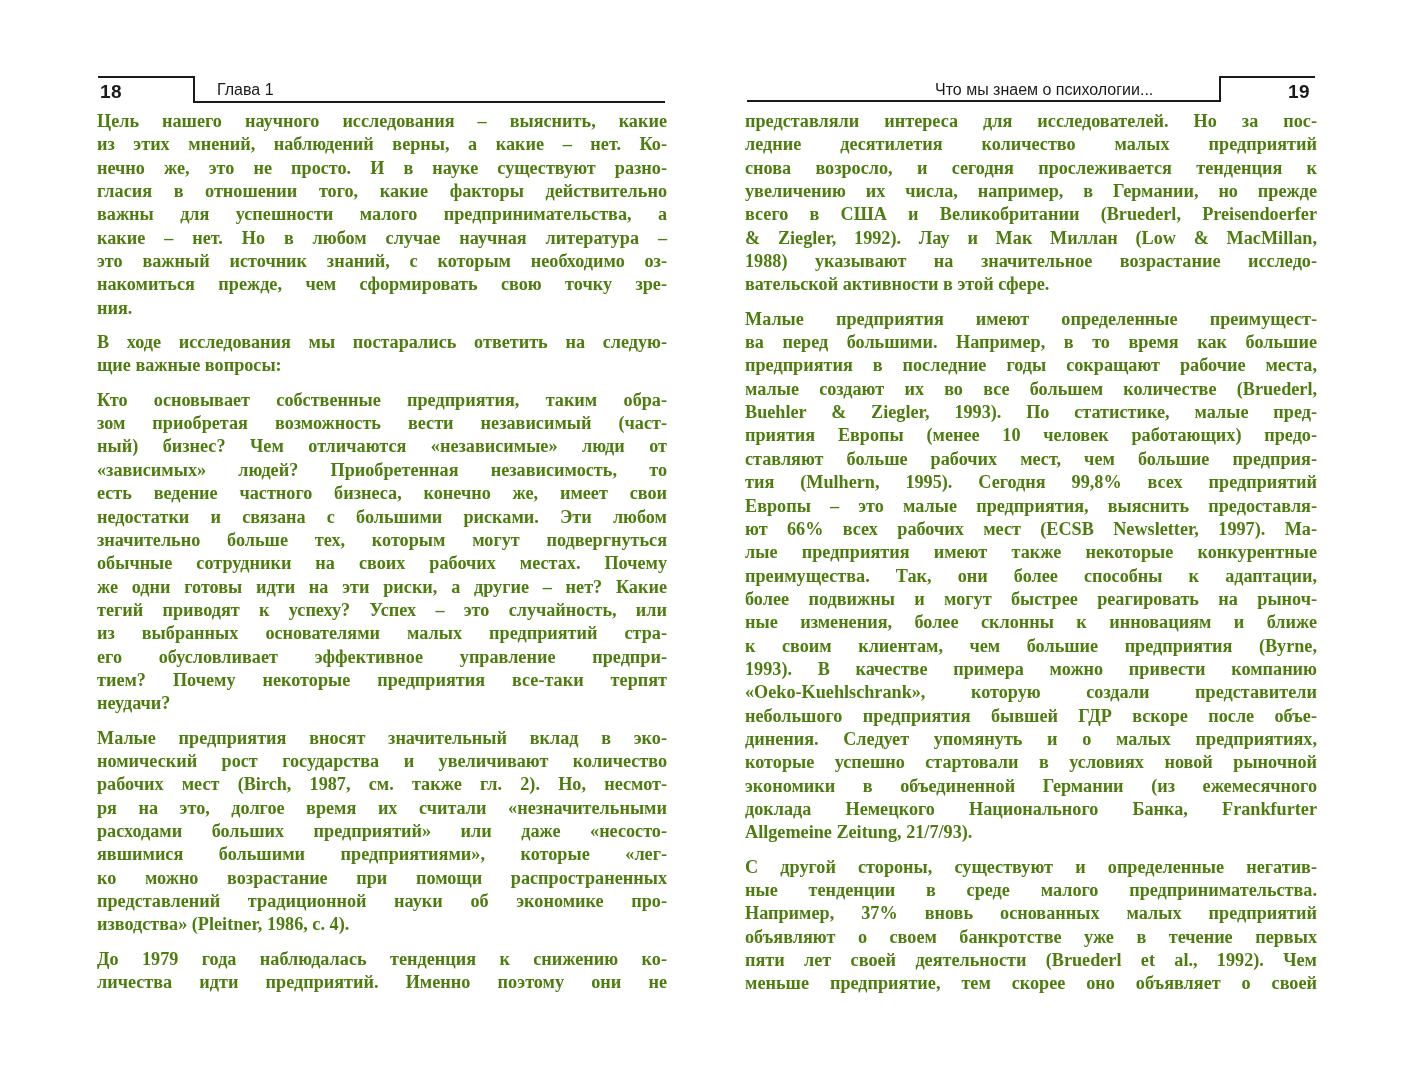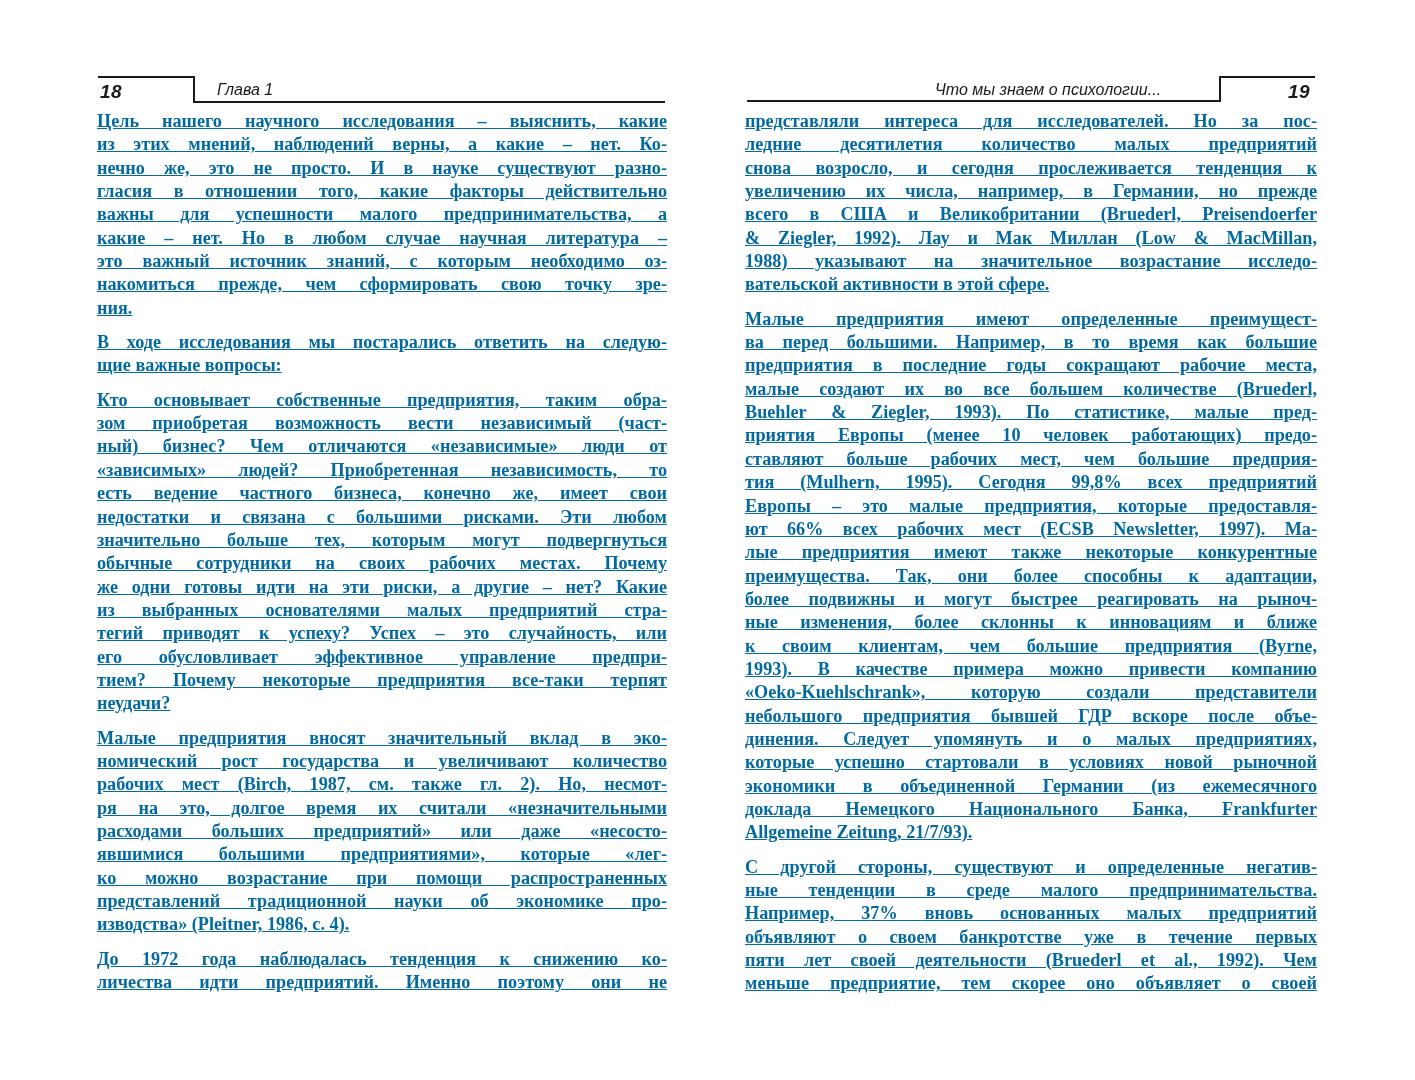--- a/index.html
+++ b/index.html
@@ -22,21 +22,20 @@
     .page-left { left: 97px; width: 570px; }
     .page-right { left: 745px; width: 572px; }
 
     
     .header {
       position: absolute;
       top: 76px;
       height: 27px;
       width: 100%;
       font-family: "Liberation Sans", sans-serif;
-      font-style: italic;
     }
     .header .folio {
       position: absolute;
       top: 5px;
       font-size: 19px;
       font-weight: bold;
       letter-spacing: 0.5px;
     }
     .header .running-title {
       position: absolute;
@@ -65,22 +64,21 @@
 
     
     .body-text {
       position: absolute;
       top: 110px;
       left: 0;
       width: 100%;
       font-family: "Liberation Serif", serif;
       font-size: 18.2px;
       font-weight: bold;
-      color: #0369a1;
-      text-decoration: underline;
+      color: #4d7c0f;
     }
     .para {
       margin: 0 0 11px 0;
     }
     .line {
       display: block;
       height: 23.35px;
       line-height: 23.35px;
       white-space: nowrap;
       text-align: justify;
@@ -121,39 +119,39 @@
       <div class="para">
         <span class="line">Кто основывает собственные предприятия, таким обра-</span>
         <span class="line">зом приобретая возможность вести независимый (част-</span>
         <span class="line">ный) бизнес? Чем отличаются «независимые» люди от</span>
         <span class="line">«зависимых» людей? Приобретенная независимость, то</span>
         <span class="line">есть ведение частного бизнеса, конечно же, имеет свои</span>
         <span class="line">недостатки и связана с большими рисками. Эти любом</span>
         <span class="line">значительно больше тех, которым могут подвергнуться</span>
         <span class="line">обычные сотрудники на своих рабочих местах. Почему</span>
         <span class="line">же одни готовы идти на эти риски, а другие – нет? Какие</span>
+        <span class="line">тегий приводят к успеху? Успех – это случайность, или</span>
         <span class="line">из выбранных основателями малых предприятий стра-</span>
-        <span class="line">тегий приводят к успеху? Успех – это случайность, или</span>
         <span class="line">его обусловливает эффективное управление предпри-</span>
         <span class="line">тием? Почему некоторые предприятия все-таки терпят</span>
         <span class="line last">неудачи?</span>
       </div>
       <div class="para">
         <span class="line">Малые предприятия вносят значительный вклад в эко-</span>
         <span class="line">номический рост государства и увеличивают количество</span>
         <span class="line">рабочих мест (Birch, 1987, см. также гл. 2). Но, несмот-</span>
         <span class="line">ря на это, долгое время их считали «незначительными</span>
         <span class="line">расходами больших предприятий» или даже «несосто-</span>
         <span class="line">явшимися большими предприятиями», которые «лег-</span>
         <span class="line">ко можно возрастание при помощи распространенных</span>
         <span class="line">представлений традиционной науки об экономике про-</span>
         <span class="line last">изводства» (Pleitner, 1986, с. 4).</span>
       </div>
       <div class="para">
-        <span class="line">До 1972 года наблюдалась тенденция к снижению ко-</span>
+        <span class="line">До 1979 года наблюдалась тенденция к снижению ко-</span>
         <span class="line">личества идти предприятий. Именно поэтому они не</span>
       </div>
     </div>
 </div>
 
 <div class="page page-right">
   <div class="header">
     <div class="rule rule-bottom"></div>
     <div class="rule rule-step"></div>
     <div class="rule rule-top"></div>
@@ -173,21 +171,21 @@
       </div>
       <div class="para">
         <span class="line">Малые предприятия имеют определенные преимущест-</span>
         <span class="line">ва перед большими. Например, в то время как большие</span>
         <span class="line">предприятия в последние годы сокращают рабочие места,</span>
         <span class="line">малые создают их во все большем количестве (Bruederl,</span>
         <span class="line">Buehler &amp; Ziegler, 1993). По статистике, малые пред-</span>
         <span class="line">приятия Европы (менее 10 человек работающих) предо-</span>
         <span class="line">ставляют больше рабочих мест, чем большие предприя-</span>
         <span class="line">тия (Mulhern, 1995). Сегодня 99,8% всех предприятий</span>
-        <span class="line">Европы – это малые предприятия, которые предоставля-</span>
+        <span class="line">Европы – это малые предприятия, выяснить предоставля-</span>
         <span class="line">ют 66% всех рабочих мест (ECSB Newsletter, 1997). Ма-</span>
         <span class="line">лые предприятия имеют также некоторые конкурентные</span>
         <span class="line">преимущества. Так, они более способны к адаптации,</span>
         <span class="line">более подвижны и могут быстрее реагировать на рыноч-</span>
         <span class="line">ные изменения, более склонны к инновациям и ближе</span>
         <span class="line">к своим клиентам, чем большие предприятия (Byrne,</span>
         <span class="line">1993). В качестве примера можно привести компанию</span>
         <span class="line">«Oeko-Kuehlschrank», которую создали представители</span>
         <span class="line">небольшого предприятия бывшей ГДР вскоре после объе-</span>
         <span class="line">динения. Следует упомянуть и о малых предприятиях,</span>

